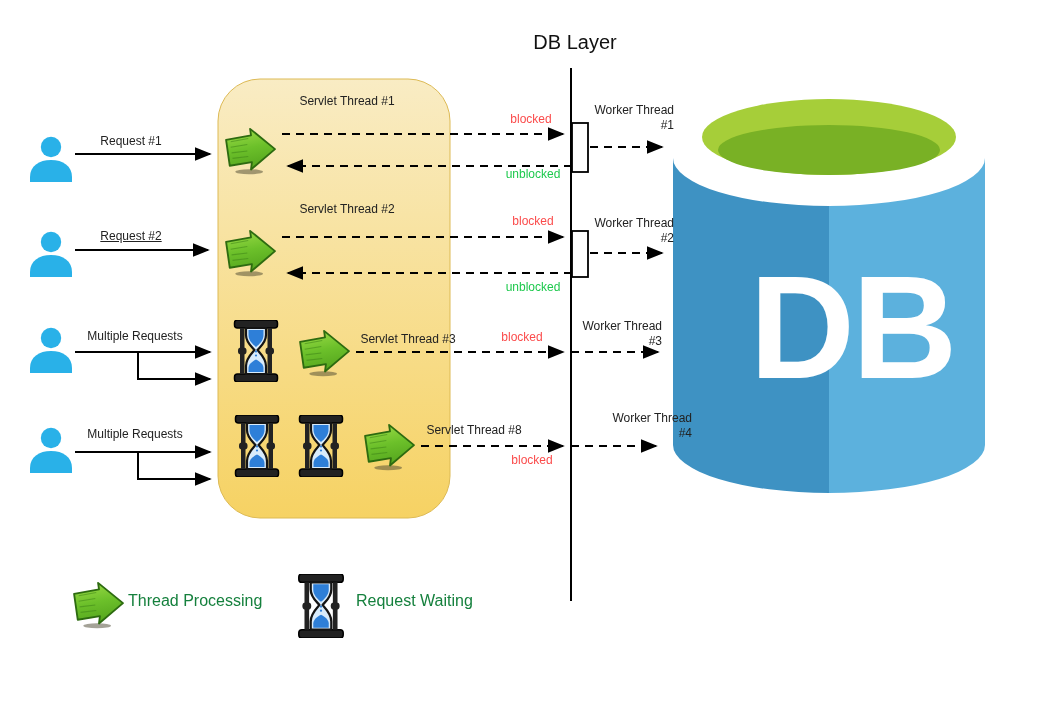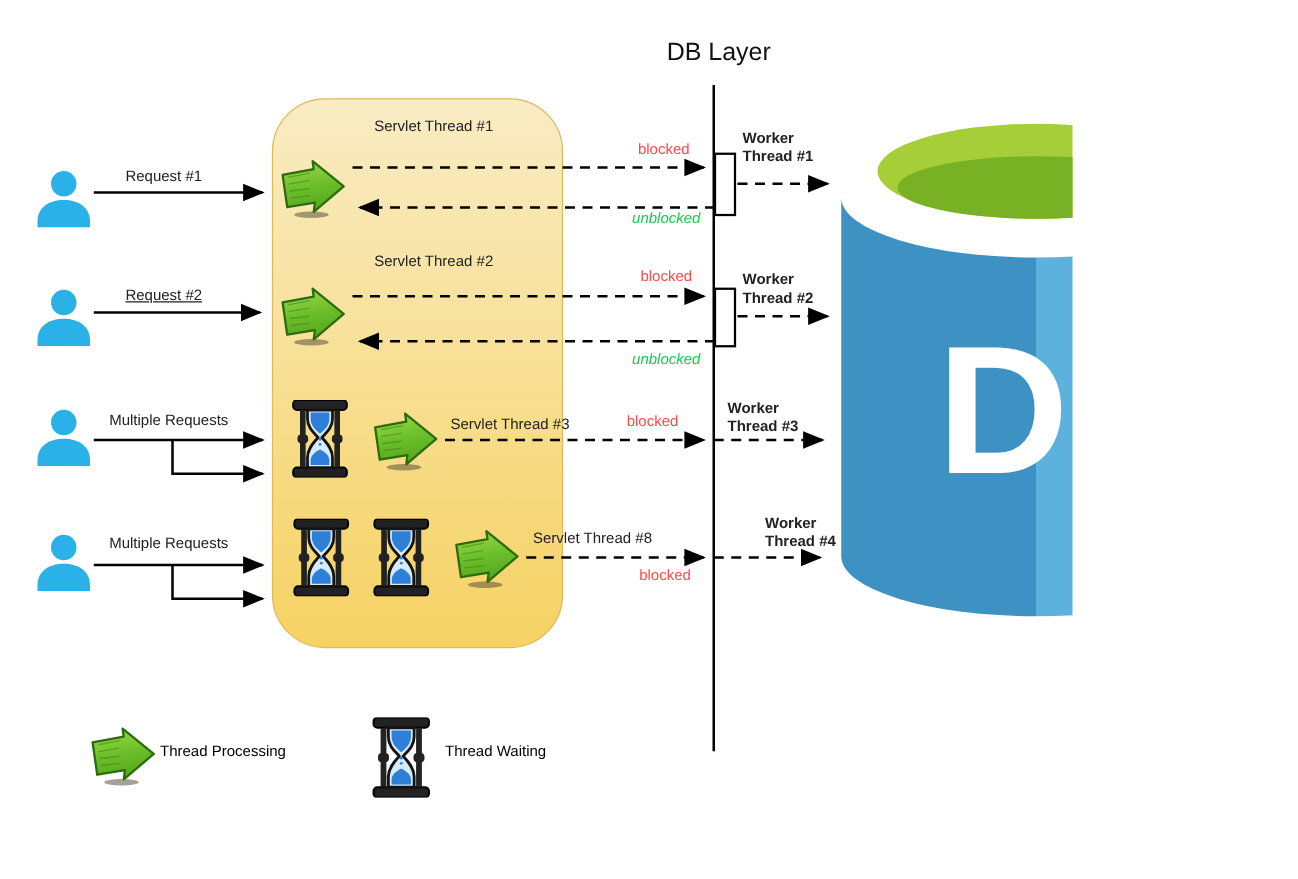--- a/index.html
+++ b/index.html
@@ -1,31 +1,31 @@
 <!DOCTYPE html>
 <html><head>
 <meta charset="utf-8">
 <style>
   html,body{margin:0;padding:0;background:#fff;}
   .stage{
-    position:relative;width:858px;height:703px;background:#ffffff;overflow:hidden;
+    position:relative;width:1038px;height:703px;background:#ffffff;overflow:hidden;
     font-family:"Liberation Sans","DejaVu Sans",sans-serif;color:#222;
   }
   .stage svg.layer{position:absolute;left:0;top:0;}
   .lbl{position:absolute;font-size:12px;line-height:14px;white-space:nowrap;color:#222;}
   .ctr{transform:translateX(-50%);text-align:center;}
   .title{font-size:20px;line-height:22px;color:#111;}
   .red{color:#fb4b4b;}
-  .grn{color:#1dc94d;font-style:italic;}
-  .worker{width:80px;white-space:normal;text-align:left;line-height:15px;font-weight:bold;}
+  .grn{color:#1dc94d;}
+  .worker{width:80px;white-space:normal;text-align:right;line-height:15px;}
   .dbword{
     position:absolute;font-weight:bold;font-size:146px;line-height:150px;
     color:#ffffff;letter-spacing:-3px;transform:translateX(-50%);
   }
-  .legendlbl{font-size:12px;color:#000000;}
+  .legendlbl{font-size:16px;color:#15803d;}
 </style>
 </head>
 <body>
 
 <div class="stage">
 
   <svg class="layer" width="1038" height="703" viewBox="0 0 1038 703">
     <defs>
       <marker id="ah" viewBox="0 0 10 10" refX="8.6" refY="5" markerWidth="9" markerHeight="9" orient="auto-start-reverse">
         <path d="M0,1.1 L9.6,5 L0,8.9 Z" fill="#000"></path>
@@ -149,15 +149,15 @@
   <div class="lbl ctr red" style="left:532px;top:453px;">blocked</div>
 
   <div class="lbl worker" style="left:594px;top:103px;">Worker Thread #1</div>
   <div class="lbl worker" style="left:594px;top:216px;">Worker Thread #2</div>
   <div class="lbl worker" style="left:582px;top:319px;">Worker Thread #3</div>
   <div class="lbl worker" style="left:612px;top:411px;">Worker Thread #4</div>
 
   <div class="dbword" style="left:852px;top:253px;">DB</div>
 
   <div class="lbl legendlbl" style="left:128px;top:594px;">Thread Processing</div>
-  <div class="lbl legendlbl" style="left:356px;top:594px;">Thread Waiting</div>
+  <div class="lbl legendlbl" style="left:356px;top:594px;">Request Waiting</div>
 
 </div>
 
 </body></html>

